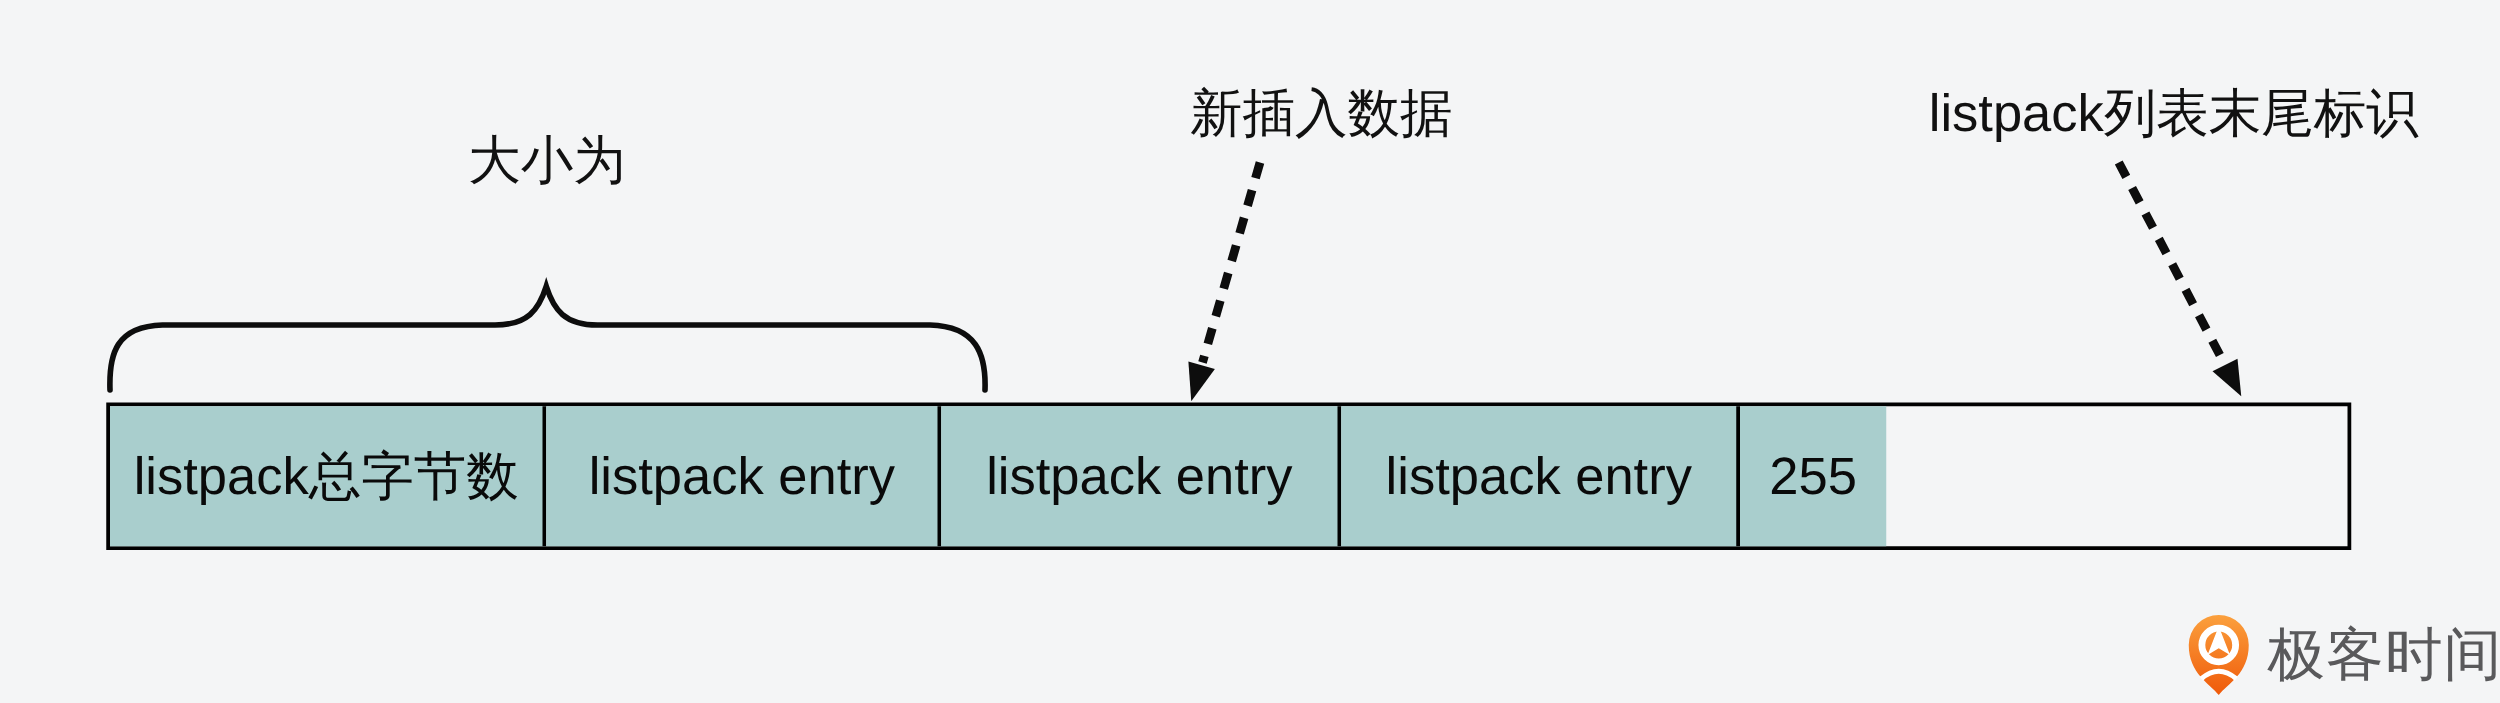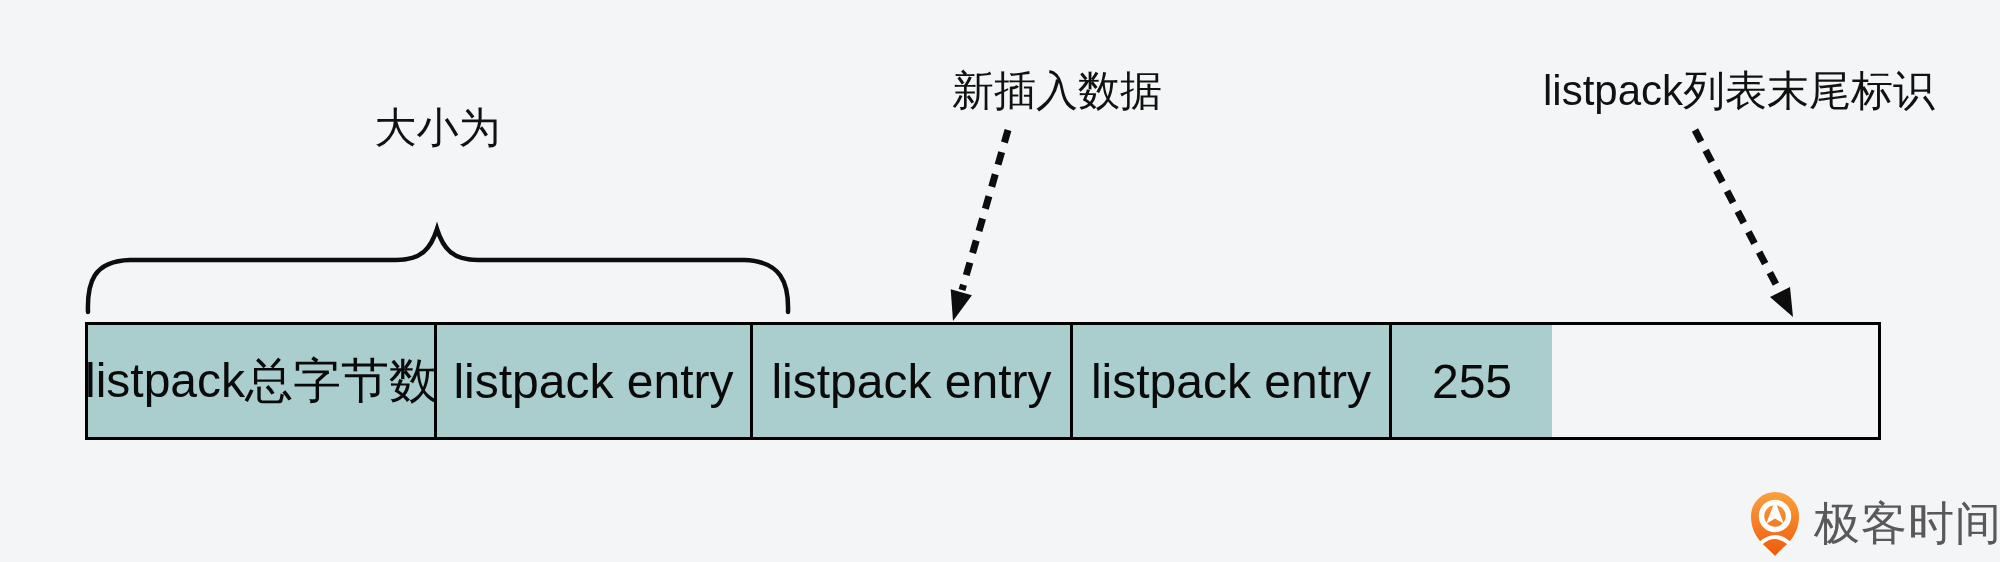--- a/index.html
+++ b/index.html
@@ -53,33 +53,33 @@
     border: 3px solid #000000;
     display: flex;
   }
   .cell {
     box-sizing: border-box;
     background: #a9cecd;
     border-right: 3px solid #000000;
     display: flex;
     align-items: center;
     justify-content: center;
-    font-size: 48px;
+    font-size: 42px;
     color: #0a0a0a;
     white-space: nowrap;
     overflow: hidden;
     flex: none;
   }
   .cell:last-child { border-right: none; }
   .cell-1 { width: 349px; }
   .cell-2 { width: 353px; }
   .cell-3 { width: 316px; }
   .cell-4 { width: 320px; }
   .cell-5 { width: 319px; }
-  .cell-6 { width: 160px; }
+  .cell-6 { width: 117px; }
   .logo {
     position: absolute;
     left: 1748px;
     top: 487px;
     display: flex;
     align-items: center;
   }
   .logo-icon {
     width: 54px;
     height: 72px;

